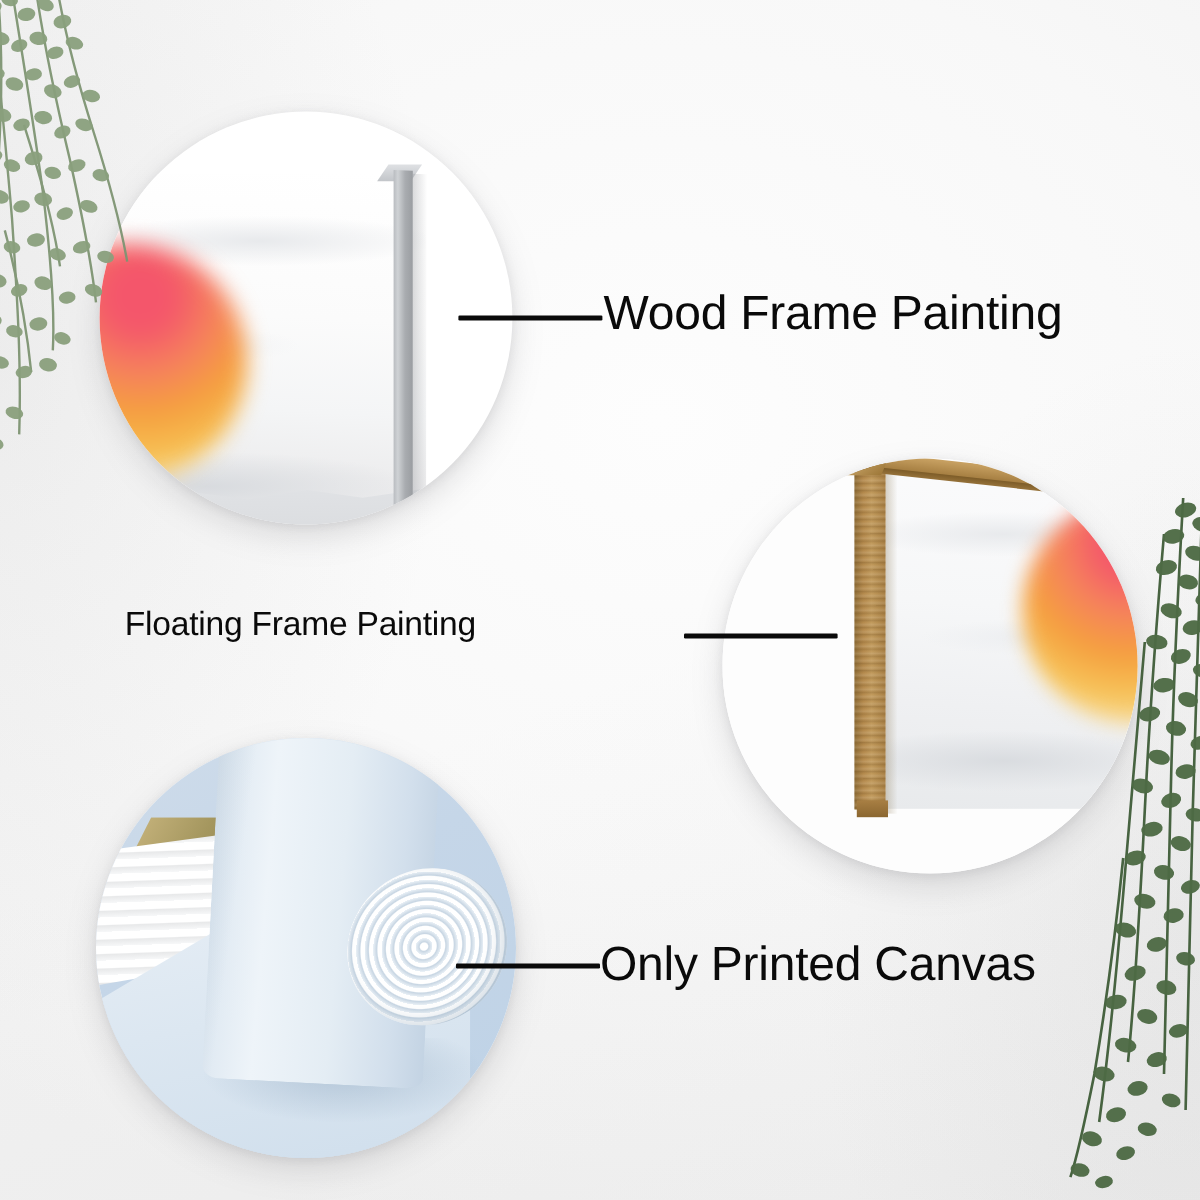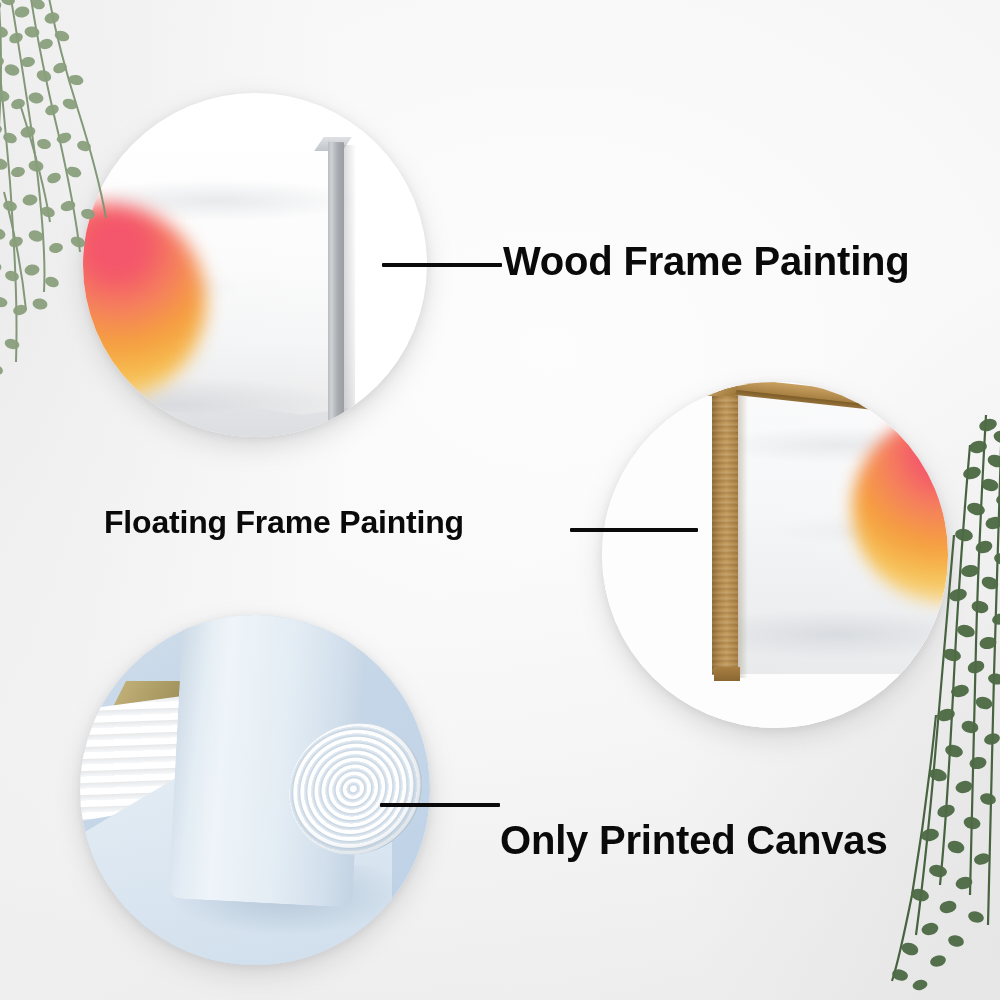--- a/index.html
+++ b/index.html
@@ -175,26 +175,26 @@
   }
 
   
   .connector{position:absolute;background:#0a0a0a;height:4px;border-radius:1px;}
   #line-wood{left:382px;top:263px;width:120px;}
   #line-floating{left:570px;top:528px;width:128px;}
   #line-roll{left:380px;top:803px;width:120px;}
 
   
   .label{
-    position:absolute;color:#0a0a0a;font-weight:bold;
+    position:absolute;color:#0a0a0a;font-weight:normal;
     letter-spacing:-0.2px;line-height:1.08;white-space:nowrap;
   }
   #label-wood{left:503px;top:240px;font-size:40px;}
-  #label-floating{left:104px;top:505px;font-size:32px;}
-  #label-roll{left:500px;top:783px;font-size:40px;text-align:left;margin-top:36px;}
+  #label-floating{left:104px;top:505px;font-size:28px;}
+  #label-roll{left:500px;top:783px;font-size:40px;text-align:left;}
   #label-roll .l2{display:block;}
 
   
   .vine-wrap{position:absolute;pointer-events:none;}
   #vine-left{left:-12px;top:-8px;width:128px;height:420px;}
   #vine-right{right:-10px;top:415px;width:120px;height:600px;}
 </style>
 </head>
 <body>
 

